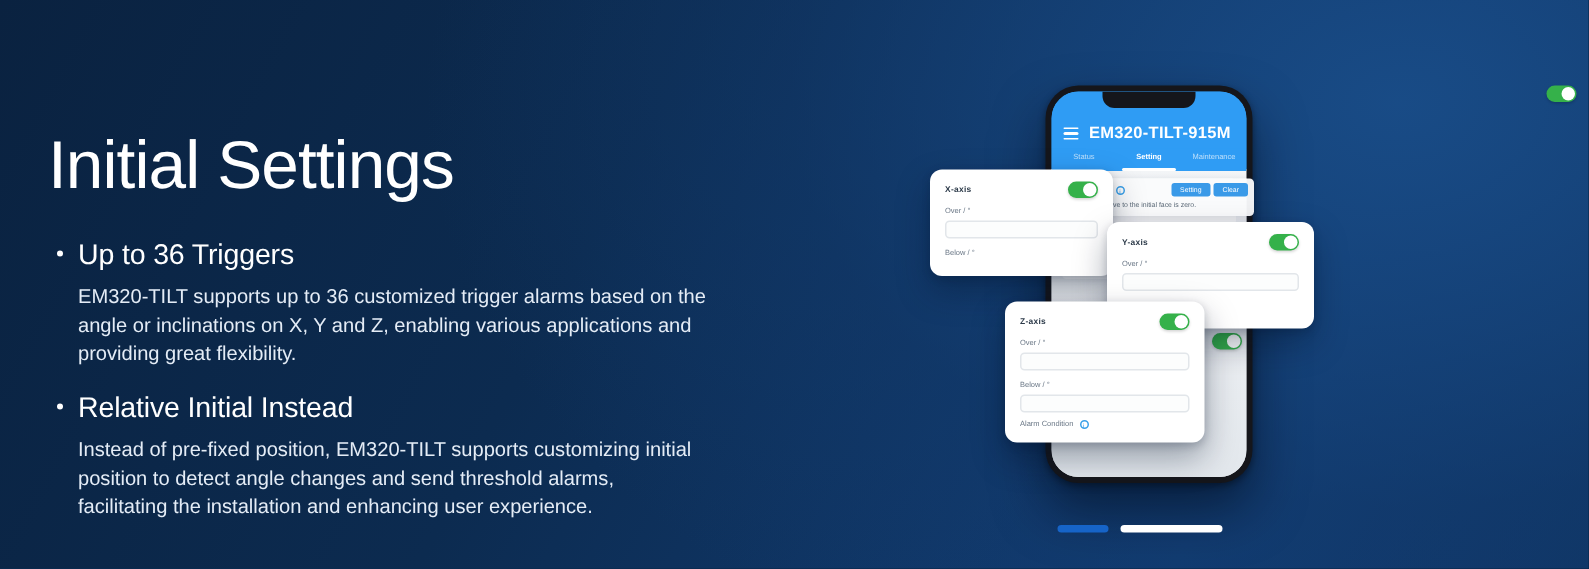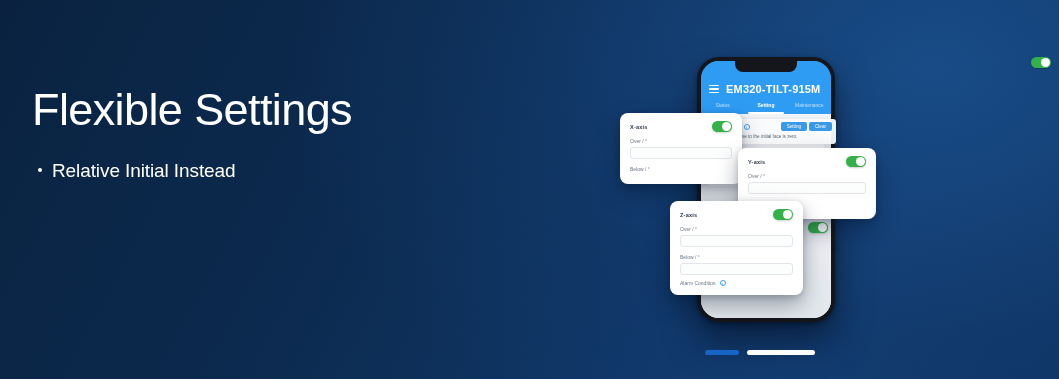--- a/index.html
+++ b/index.html
@@ -268,28 +268,36 @@
   .pager-bar { height: 5px; border-radius: 3px; }
   .pager-bar.active { width: 34px; background: #1664c8; }
   .pager-bar.idle   { width: 68px; background: #ffffff; }
 </style>
 </head>
 <body>
 
 <div class="slide">
 
   <div class="copy">
-    <div class="headline">Flexible Settings</div>
-
+    <div class="headline">Initial Settings</div>
+
+    <div class="bullet-group">
+      <div class="bullet-head">
+        <span class="dot"></span>
+        <span>Up to 36 Triggers</span>
+      </div>
+      <div class="bullet-body">EM320-TILT supports up to 36 customized trigger alarms based on the angle or inclinations on X, Y and Z, enabling various applications and providing great flexibility.</div>
+    </div>
 
     <div class="bullet-group">
       <div class="bullet-head">
         <span class="dot"></span>
         <span>Relative Initial Instead</span>
       </div>
+      <div class="bullet-body">Instead of pre-fixed position, EM320-TILT supports customizing initial position to detect angle changes and send threshold alarms, facilitating the installation and enhancing user experience.</div>
     </div>
   </div>
 
   <div class="visual">
 
     <div class="phone">
       <div class="phone-screen">
         <div class="notch"></div>
 
         <div class="app-bar">

